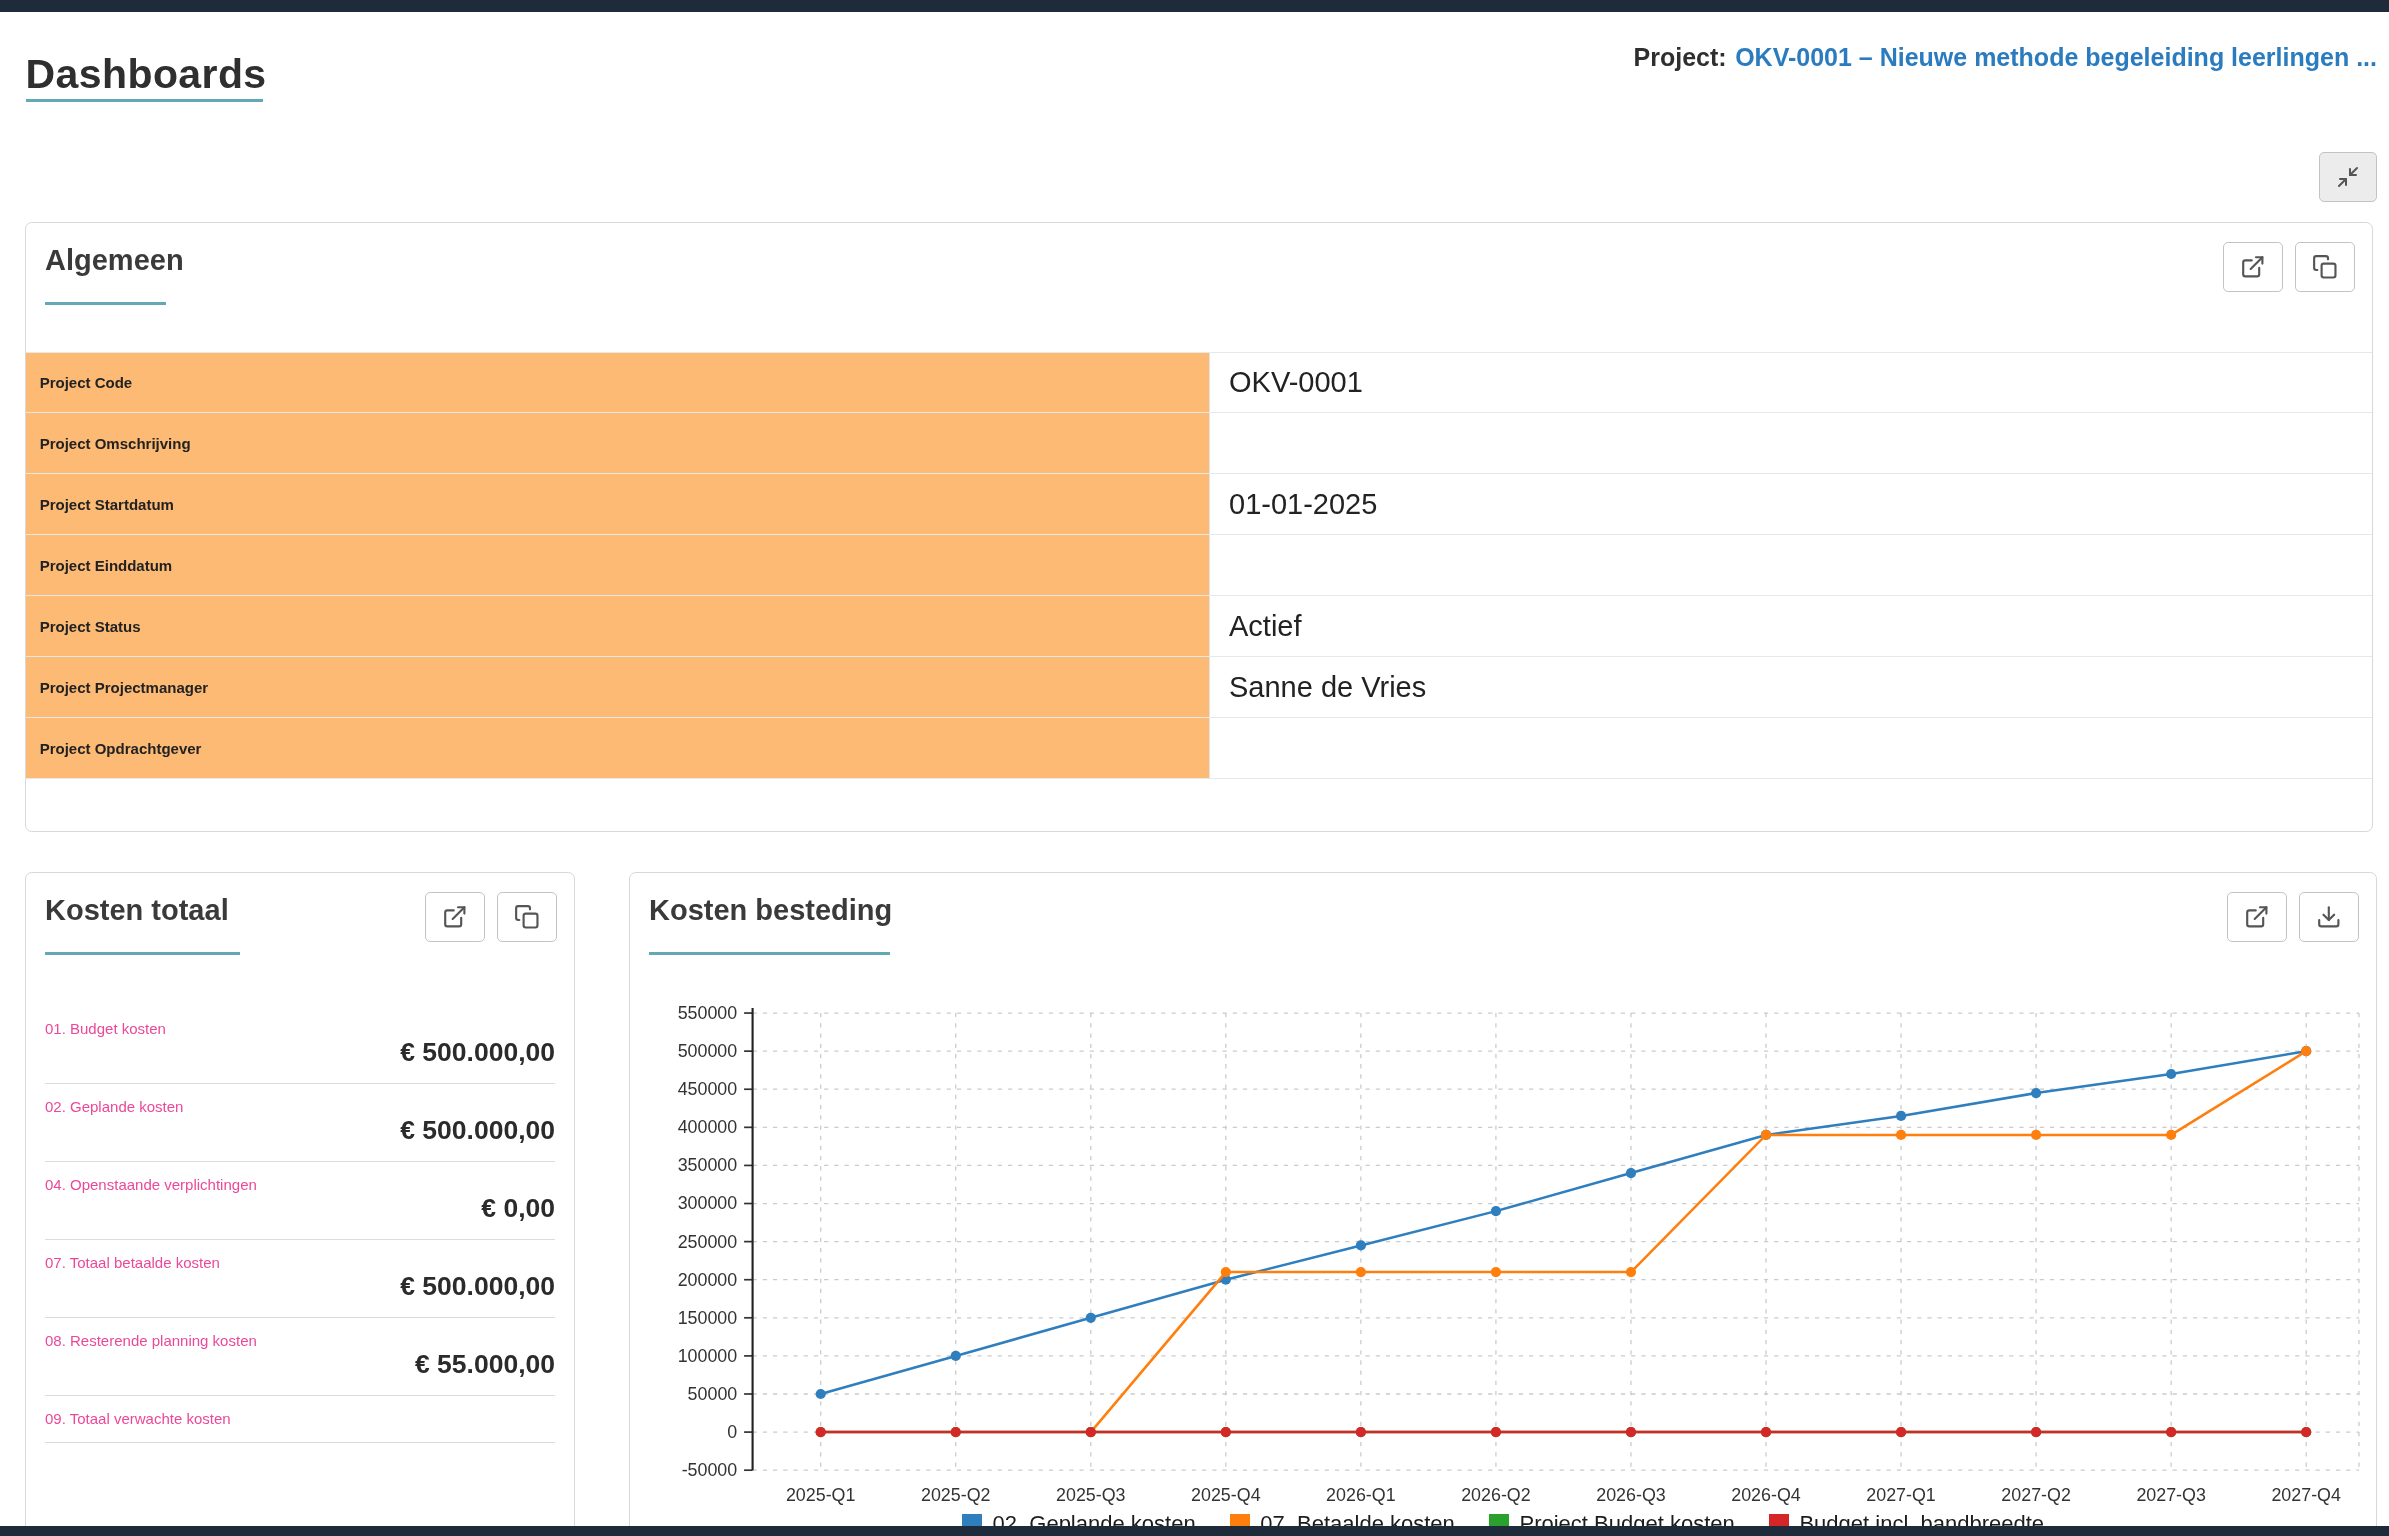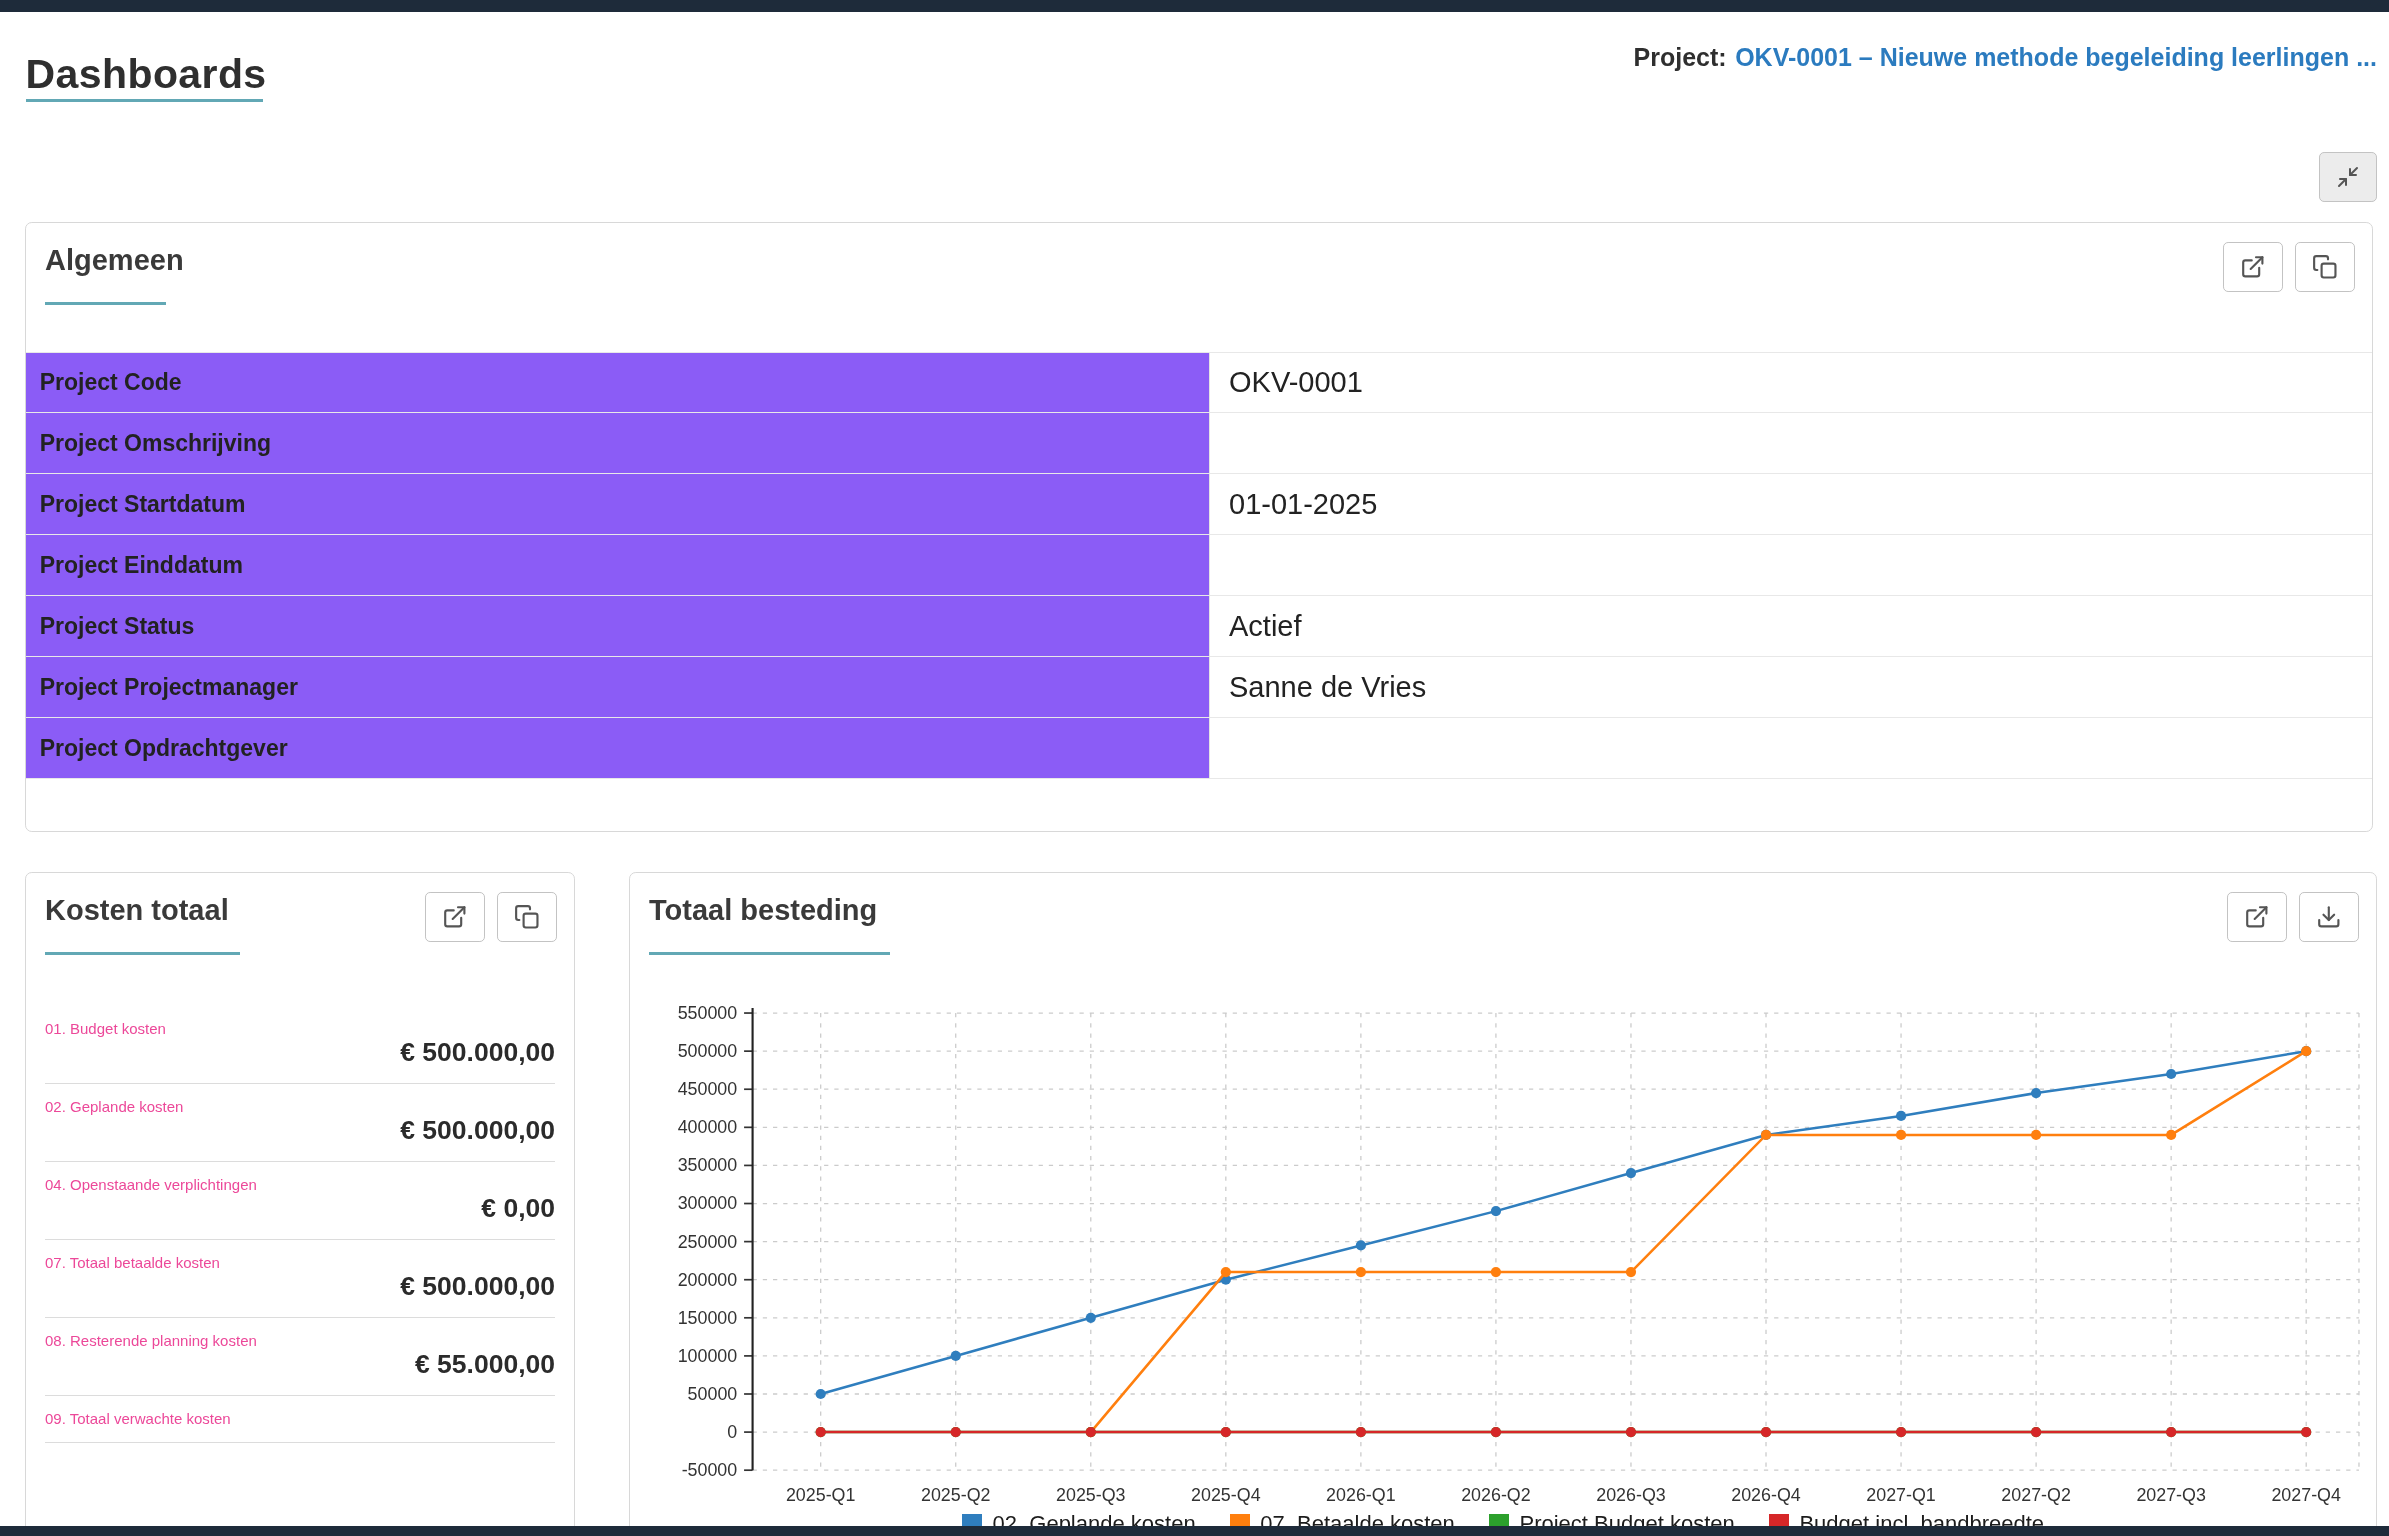--- a/index.html
+++ b/index.html
@@ -39,22 +39,22 @@
     width:58px;height:48px;background:#fff;border:0.9px solid #c3c3c3;border-radius:5.1px;
     display:flex;align-items:center;justify-content:center;cursor:pointer;color:#555;
   }
   .icon-btn svg{width:25.6px;height:25.6px;}
 
   
   .detail-table{position:absolute;top:129px;left:0;right:0;}
   .detail-row{display:flex;height:61px;border-bottom:0.9px solid #e8e8e8;box-sizing:border-box;}
   .detail-row:first-child{border-top:0.9px solid #e8e8e8;}
   .detail-label{
-    width:1184px;box-sizing:border-box;background:#8b5cf6;border-right:0.9px solid #e3e3e3;
-    display:flex;align-items:center;padding-left:13.7px;font-weight:bold;font-size:23px;color:#222;
+    width:1184px;box-sizing:border-box;background:#fdba74;border-right:0.9px solid #e3e3e3;
+    display:flex;align-items:center;padding-left:13.7px;font-weight:bold;font-size:15px;color:#222;
   }
   .detail-value{flex:1;display:flex;align-items:center;padding-left:19px;font-size:29px;color:#222;}
 
   
   .kt-list{position:absolute;top:133px;left:19px;right:19px;}
   .kt-item{padding:13.7px 0 15.4px;border-bottom:0.9px solid #dcdcdc;}
   .kt-label{font-size:15px;color:#ec4899;}
   .kt-value{font-size:26.5px;font-weight:bold;color:#2b2b2b;text-align:right;min-height:27px;}
 
   
@@ -197,21 +197,21 @@
   </div>
 
   <div class="kt-item">
     <div class="kt-label">09. Totaal verwachte kosten</div>
 
   </div>
 </div>
 </section>
 
 <section class="card" id="card-kosten-besteding">
-  <div class="card-title">Totaal besteding</div>
+  <div class="card-title">Kosten besteding</div>
   <div class="card-title-underline" style="width:241px;"></div>
   <div class="card-actions">
     <div class="icon-btn">
       <span style="display:flex;">
         <svg viewBox="0 0 24 24" fill="none" stroke="currentColor" stroke-width="2" stroke-linecap="round" stroke-linejoin="round">
             <path d="M18 13v6a2 2 0 0 1-2 2H5a2 2 0 0 1-2-2V8a2 2 0 0 1 2-2h6"></path>
             <polyline points="15 3 21 3 21 9"></polyline>
             <line x1="10" y1="14" x2="21" y2="3"></line>
           </svg>
       </span>

